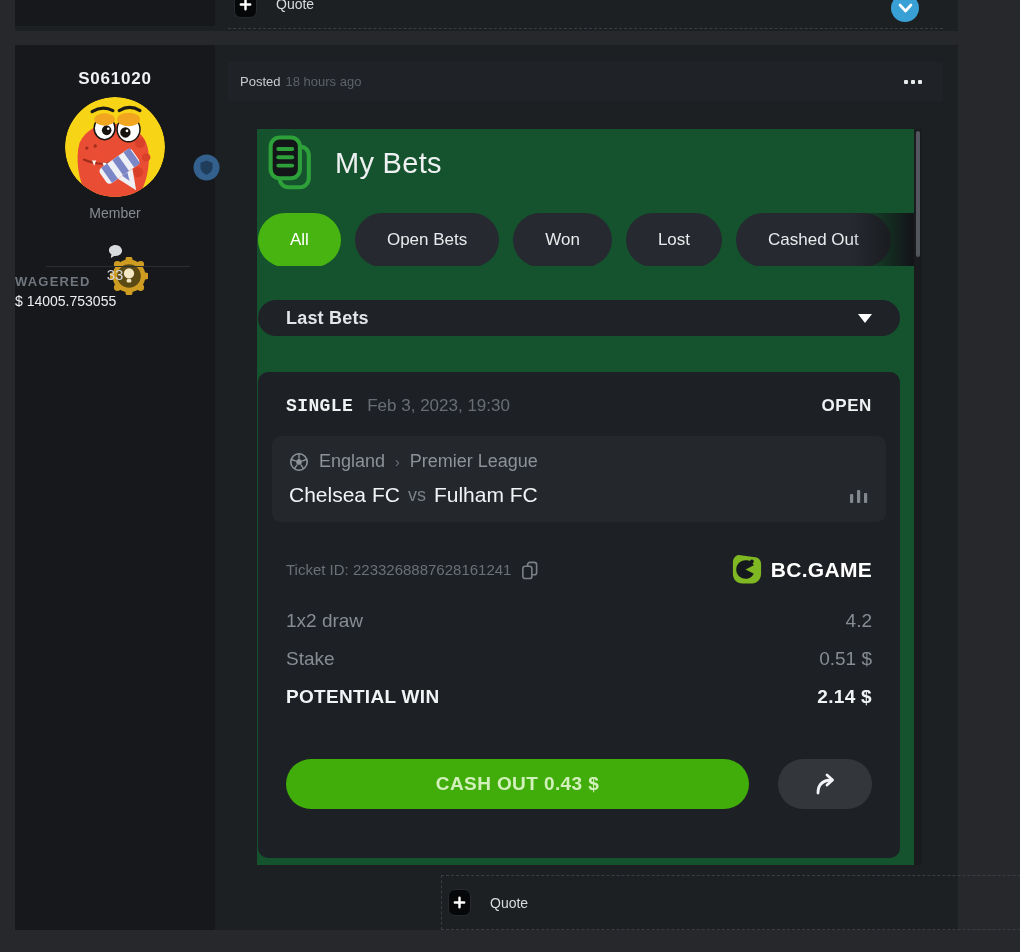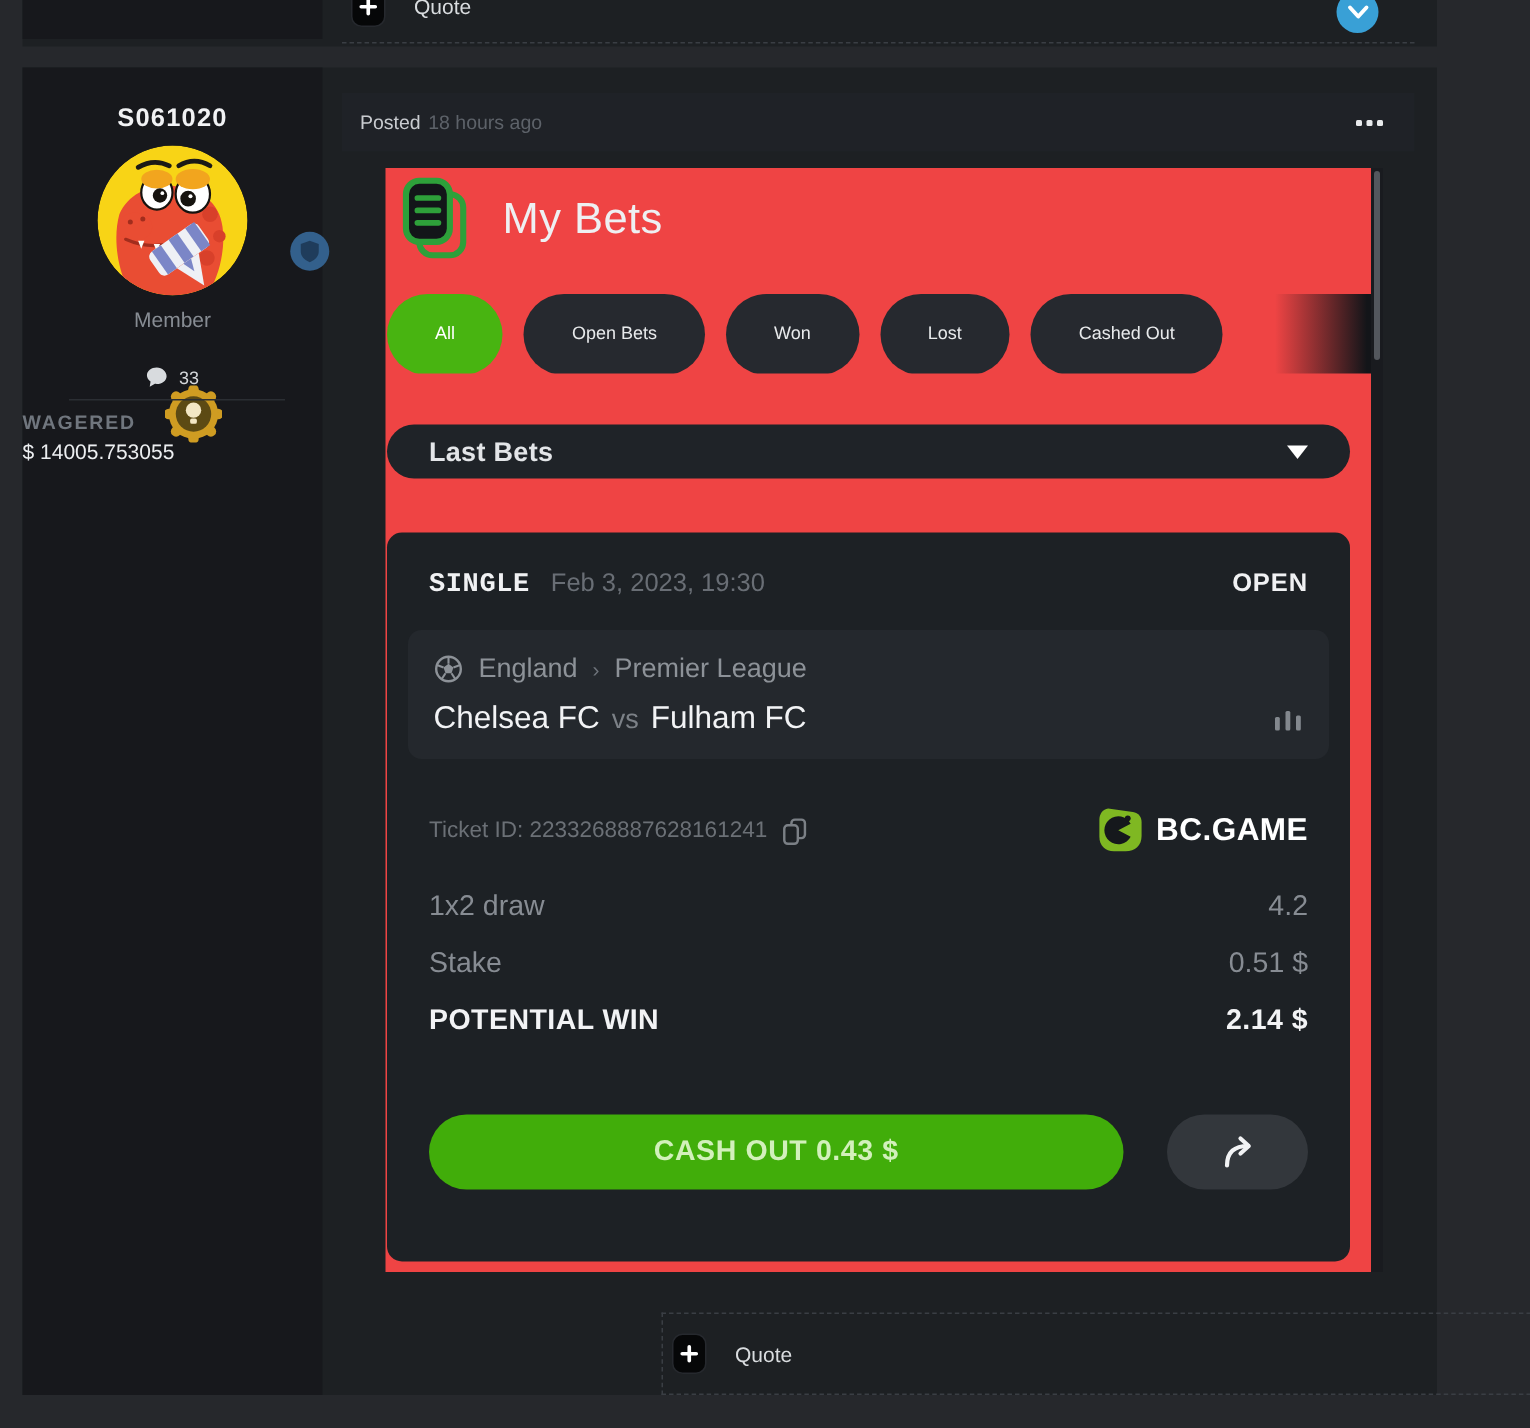--- a/index.html
+++ b/index.html
@@ -32,43 +32,43 @@
   
   .author-pane { position:absolute; left:0; top:0; width:200px; height:885px; background:#17181c; }
   .username { position:absolute; top:24px; width:100%; text-align:center; color:#f1f2f4;
               font-size:17px; font-weight:bold; letter-spacing:0.8px; }
   .avatar-wrap { position:absolute; left:50px; top:52px; width:100px; height:100px; }
   .avatar { width:100px; height:100px; border-radius:50%; overflow:hidden; display:block; }
   .badge-blue { position:absolute; left:128px; top:57px; }
   .badge-gold { position:absolute; left:45px; top:160px; }
   .member { position:absolute; top:160px; width:100%; text-align:center; color:#878c93; font-size:14px; }
   .comments-row { position:absolute; top:199px; width:100%; display:flex; justify-content:center;
-                  align-items:center; gap:7px; color:#d4d7da; font-size:12px; }
+                  align-items:center; gap:7px; color:#d4d7da; font-size:15px;flex-direction:column; }
   .author-divider { position:absolute; top:221px; left:31px; width:144px; height:1px; background:#2b2e33; }
   .wagered-label { position:absolute; top:229px; width:100%; color:#70767e;
                    font-size:13px; font-weight:bold; letter-spacing:1.2px; }
   .wagered-value { position:absolute; top:248px; width:100%; color:#eceef0; font-size:14px; }
 
   
   .content-pane { position:absolute; left:213px; top:0; width:730px; height:885px; }
   .post-header { position:absolute; left:0; top:17px; width:715px; height:39px; background:#1f2227;
                  display:flex; align-items:center; padding:0 21px 0 12px; }
   .posted-label { color:#c9ccd0; font-size:13px; }
   .posted-time { color:#5d6269; font-size:13px; margin-left:5px; }
   .menu-dots { margin-left:auto; display:flex; gap:3px; cursor:pointer; }
   .menu-dots span { width:4px; height:4px; border-radius:1px; background:#e8eaec; display:block; }
 
   
-  .widget { position:absolute; left:29px; top:67px; width:665px; height:736px; background:#ef4444; overflow:hidden; }
+  .widget { position:absolute; left:29px; top:84px; width:665px; height:736px; background:#14532d; overflow:hidden; }
   .widget-title-row { position:absolute; left:8px; top:6px; display:flex; align-items:center; gap:18px; }
   .widget-title { color:#eef0f2; font-size:29px; font-weight:500; letter-spacing:0.3px; }
 
   .tabs { position:absolute; left:1px; top:84px; width:664px; height:53px; display:flex; gap:14px; overflow:hidden; }
   .tab { flex:0 0 auto; height:54px; line-height:53px; padding:0 32px; border-radius:27px; background:#26292f;
-         color:#e8eaec; font-size:12px; cursor:pointer; white-space:nowrap; }
+         color:#e8eaec; font-size:17px; cursor:pointer; white-space:nowrap; }
   .tab.active { background:#48b411; color:#fff; }
   .tabs-fade { position:absolute; right:0; top:84px; width:72px; height:53px; pointer-events:none;
                background:linear-gradient(to right, rgba(19,21,25,0), #131519 85%); }
 
   .dropdown { position:absolute; left:1px; top:171px; width:642px; height:36px; background:#1f2328;
               border-radius:24px; display:flex; align-items:center; padding:0 28px; cursor:pointer; }
   .dropdown-label { color:#e3e5e8; font-size:18px; font-weight:bold; letter-spacing:0.2px; }
   .caret-down { margin-left:auto; width:0; height:0; border-left:7px solid transparent;
                 border-right:7px solid transparent; border-top:9px solid #fff; }
 

